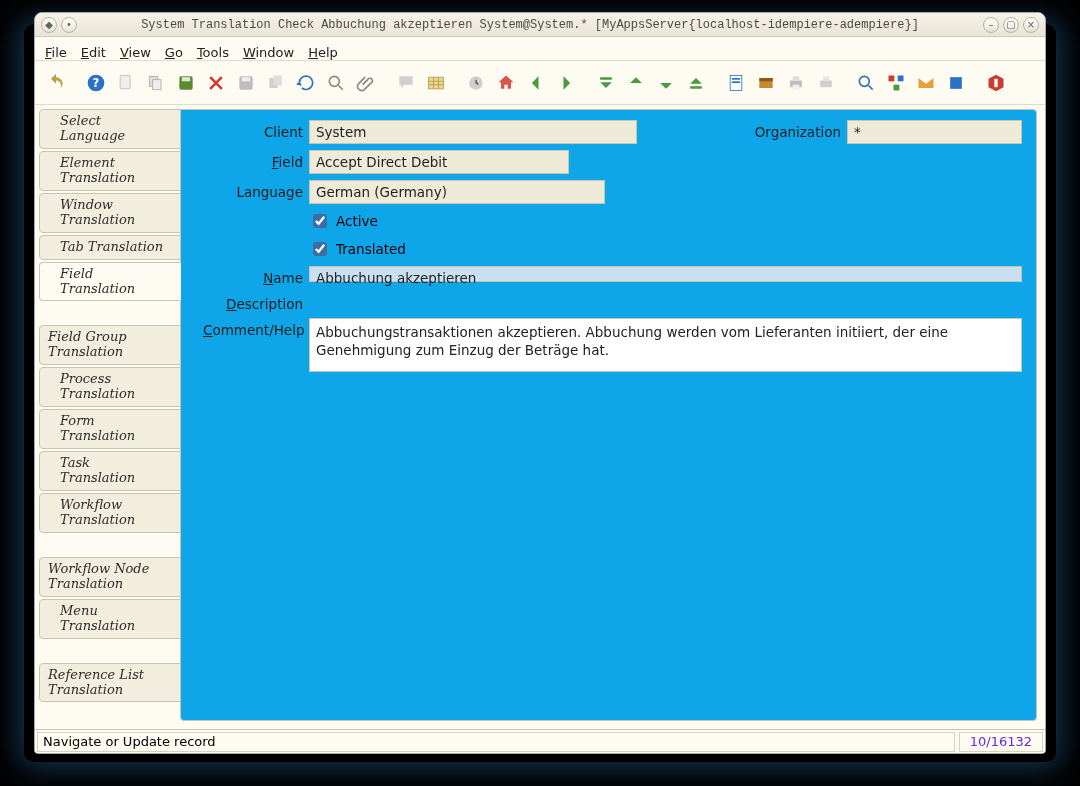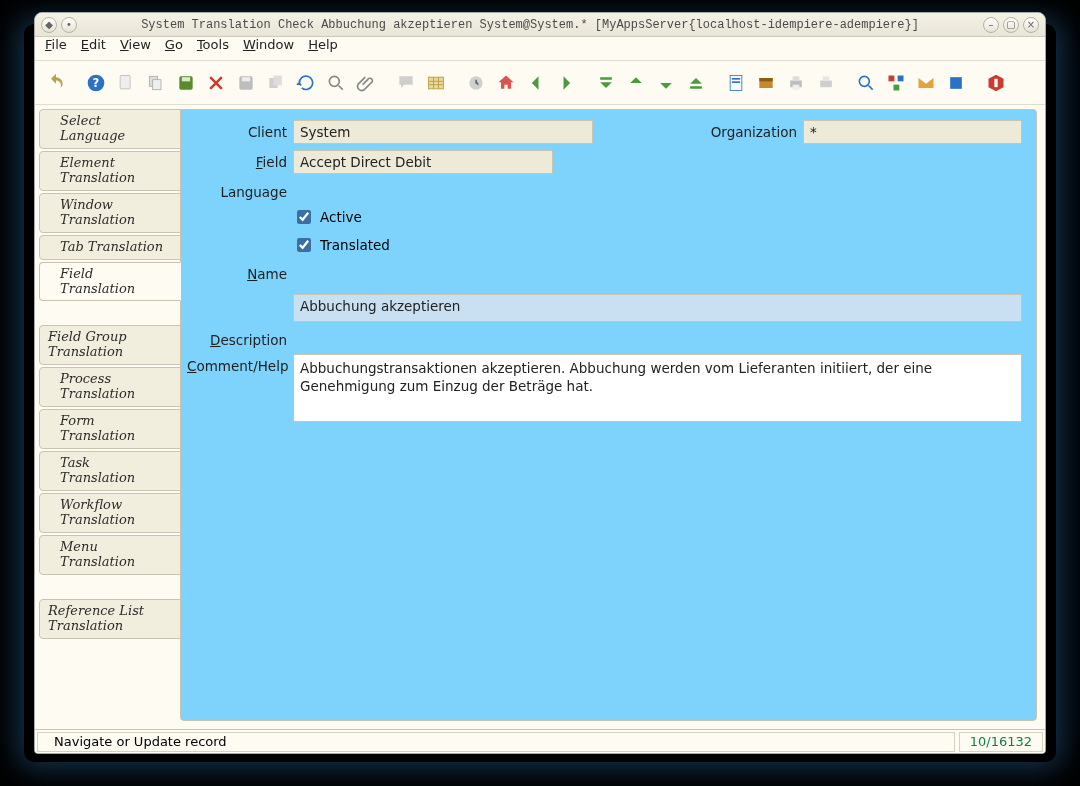--- a/index.html
+++ b/index.html
@@ -6,48 +6,48 @@
   html, body { margin:0; padding:0; background:#000; }
   .stage { width:1080px; height:786px; position:relative; margin:0; background:#000; }
   .glow { position:absolute; inset:24px; border-radius:10px; box-shadow:0 0 28px 6px rgba(60,150,230,0.35); }
   .window { position:absolute; left:34px; top:12px; width:1012px; height:742px; background:#fdfbf2; border:1px solid #a9a9a9; border-radius:8px 8px 4px 4px; overflow:hidden; display:flex; flex-direction:column; }
 
   .titlebar { height:24px; background:linear-gradient(#f4f1e6,#e9e5d7); display:flex; align-items:center; padding:0 6px; border-bottom:1px solid #cfcab8; font-size:12px; color:#4a4a4a; }
   .titlebar .tb-left, .titlebar .tb-right { display:flex; gap:4px; align-items:center; }
   .titlebar .tb-title { flex:1; text-align:center; white-space:nowrap; overflow:hidden; text-overflow:ellipsis; padding:0 8px;font-family:Liberation Mono, monospace; }
   .wctl { width:16px; height:16px; border-radius:8px; border:1px solid #b8b3a0; background:linear-gradient(#fff,#e6e2d3); display:flex; align-items:center; justify-content:center; font-size:10px; color:#666; }
 
-  .menubar { height:24px; display:flex; align-items:flex-start; gap:14px; padding:0 10px; font-size:13px; color:#222; border-bottom:1px solid #e1ddce; }
+  .menubar { height:24px; display:flex; align-items:flex-end; gap:14px; padding:0 10px; font-size:13px; color:#222; border-bottom:1px solid #e1ddce; }
   .menubar span u { text-decoration:underline; }
 
   .toolbar { height:44px; display:flex; align-items:center; gap:4px; padding:0 8px; border-bottom:1px solid #e1ddce; }
   .tbtn { width:26px; height:26px; border-radius:3px; display:flex; align-items:center; justify-content:center; color:#555; }
   .tbtn svg { width:20px; height:20px; }
   .sep { width:6px; }
 
   .body { flex:1; display:flex; overflow:hidden; }
   .sidebar { width:146px; padding:4px 0 0 4px; }
   .tab { background:#f2eedd; border:1px solid #c9c4b0; border-radius:4px 0 0 4px; margin-bottom:2px; padding:4px 14px 4px 20px; font-size:13px; color:#2b2b2b; line-height:1.15; font-style:italic; font-family:"DejaVu Serif", Georgia, serif; }
   .tab.l0 { padding-left:8px;margin-top:24px; }
   .tab.selected { background:#fdfbf2; border-right:1px solid #fdfbf2; position:relative; z-index:2; }
 
-  .form { flex:1; border:1px solid #c9c4b0; border-radius:0 4px 4px 4px; margin:4px 8px 8px -1px; background:#7dd3fc; padding:10px 14px 10px 6px; position:relative; }
+  .form { flex:1; border:1px solid #c9c4b0; border-radius:0 4px 4px 4px; margin:4px 8px 8px -1px; background:#0ea5e9; padding:10px 14px 10px 22px; position:relative; }
   .row { display:flex; align-items:flex-start; margin-bottom:6px; }
   .lbl { width:106px; text-align:right; padding-right:6px; font-size:13.5px; color:#1e1e1e; padding-top:4px; }
   .lbl u { text-decoration:underline; }
   .ro { background:#edead8; border:1px solid #c9c4b0; height:24px; padding:3px 6px; font-size:13.5px; color:#222; }
-  .inp { background:#fff; border:1px solid #c9c4b0; padding:3px 6px; font-size:13.5px; color:#222; height:28px;margin-top:32px; }
+  .inp { background:#fff; border:1px solid #c9c4b0; padding:3px 6px; font-size:13.5px; color:#222; height:16px; }
   .inp.sel { background:#c9dff2; }
   .ta { background:#fff; border:1px solid #c9c4b0; padding:4px 6px; font-size:13.5px; color:#222; line-height:1.35; }
   .chk { display:flex; align-items:center; gap:6px; font-size:13.5px; height:22px; }
   .chk input { width:14px; height:14px; accent-color:#3b6ea5; }
 
   .statusbar { height:24px; border-top:1px solid #c9c4b0; display:flex; align-items:center; font-size:13px; background:#fdfbf2; }
-  .statusbar .st-left { flex:1; padding:0 16px; border:1px solid #d7d2bf; margin:2px; height:20px; display:flex; align-items:center; }
-  .statusbar .st-right { padding:0 10px; color:#15803d; border:1px solid #d7d2bf; margin:2px; height:20px; display:flex; align-items:center; }
+  .statusbar .st-left { flex:1; padding:0 5px; border:1px solid #d7d2bf; margin:2px; height:20px; display:flex; align-items:center; }
+  .statusbar .st-right { padding:0 10px; color:#6d28d9; border:1px solid #d7d2bf; margin:2px; height:20px; display:flex; align-items:center; }
 </style>
 </head>
 <body>
 <div class="stage">
 <div class="glow"></div>
 <div class="window">
 
   <div class="titlebar">
     <div class="tb-left">
       <div class="wctl">◆</div>
@@ -255,37 +255,39 @@
       <div class="tab">Select Language</div>
       <div class="tab">Element Translation</div>
       <div class="tab">Window Translation</div>
       <div class="tab">Tab Translation</div>
       <div class="tab selected">Field Translation</div>
       <div class="tab l0">Field Group Translation</div>
       <div class="tab">Process Translation</div>
       <div class="tab">Form Translation</div>
       <div class="tab">Task Translation</div>
       <div class="tab">Workflow Translation</div>
+      <div class="tab l0">Workflow Node Translation</div>
       <div class="tab">Menu Translation</div>
       <div class="tab l0">Reference List Translation</div>
     </div>
 
     <div class="form">
       <div class="row">
         <div class="lbl">Client</div>
-        <div class="ro" style="width:300px">System</div>
+        <div class="ro" style="width:328px">System</div>
         <div class="lbl" style="width:210px">Organization</div>
         <div class="ro" style="flex:1">*</div>
       </div>
       <div class="row">
         <div class="lbl"><u>F</u>ield</div>
         <div class="ro" style="width:260px">Accept Direct Debit</div>
       </div>
       <div class="row">
         <div class="lbl">Language</div>
+        <div class="ro" style="width:296px">German (Germany)</div>
       </div>
       <div class="row">
         <div class="lbl"></div>
         <label class="chk">
               <input type="checkbox" checked="" style="">
               <span>Active</span>
             </label>
       </div>
       <div class="row">
         <div class="lbl"></div>
@@ -296,21 +298,21 @@
       </div>
       <div class="row">
         <div class="lbl"><u>N</u>ame</div>
         <div class="inp sel" style="flex:1">Abbuchung akzeptieren</div>
       </div>
       <div class="row">
         <div class="lbl"><u>D</u>escription</div>
       </div>
       <div class="row">
         <div class="lbl"><u>C</u>omment/Help</div>
-        <div class="ta" style="flex:1; height:68px">Abbuchungstransaktionen akzeptieren. Abbuchung werden vom Lieferanten initiiert, der eine Genehmigung zum Einzug der Beträge hat.</div>
+        <div class="ta" style="flex:1; height:54px">Abbuchungstransaktionen akzeptieren. Abbuchung werden vom Lieferanten initiiert, der eine Genehmigung zum Einzug der Beträge hat.</div>
       </div>
     </div>
   </div>
 
   <div class="statusbar">
     <div class="st-left">Navigate or Update record</div>
     <div class="st-right">10/16132</div>
   </div>
 
 </div>

